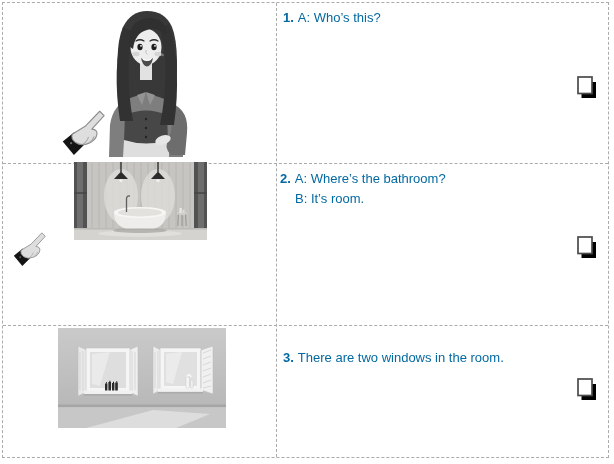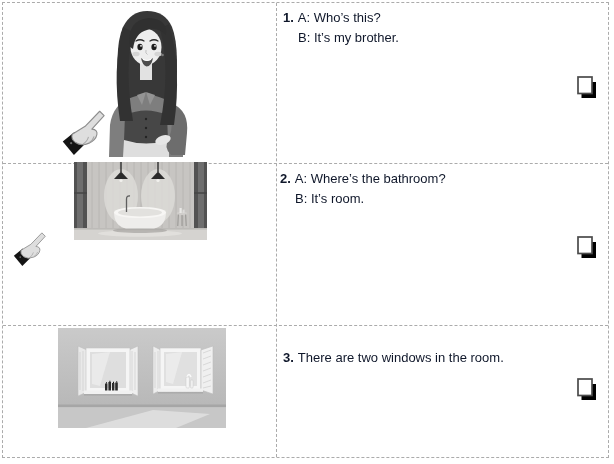--- a/index.html
+++ b/index.html
@@ -1,18 +1,18 @@
 <!DOCTYPE html>
 <html><head>
 <meta charset="utf-8">
 <style>
   html,body { margin:0; padding:0; background:#ffffff; }
   .page {
     position:relative; width:614px; height:464px; background:#ffffff;
-    font-family:"Liberation Sans", sans-serif; color:#0f172a; overflow:hidden;
+    font-family:"Liberation Sans", sans-serif; color:#0369a1; overflow:hidden;
   }
   .tbl {
     position:absolute; left:2px; top:2px; width:607px; height:456px;
     border:1px dashed #ababab; box-sizing:border-box;
   }
   .vline  { position:absolute; left:273px; top:0; height:100%; width:0; border-left:1px dashed #ababab; }
   .hline  { position:absolute; left:0; width:100%; height:0; border-top:1px dashed #ababab; }
   .hline1 { top:160px; }
   .hline2 { top:322px; }
   .qa   { position:absolute; font-size:13px; line-height:20px; white-space:nowrap; }
@@ -85,21 +85,20 @@
       <svg width="46" height="47" viewBox="0 0 40 42">
         <polygon points="1,29 11.5,20.5 21.5,30.5 11,41" fill="#141414"></polygon>
         <circle cx="8.5" cy="30.5" r="1" fill="#6a6a6a"></circle>
         <path d="M34 2 L38 6 L27 18 Q32.5 18.5 31.5 23 Q30.5 28 24.5 30.5 Q17.5 33.5 12.5 30 Q8 26.5 9.5 22.5 L21 15.5 Z" fill="#dedede" stroke="#8e8e8e" stroke-width="1" stroke-linejoin="round"></path>
         <path d="M24.5 30 q3.5 -2 4.5 -5.5 M19 31.5 q4 -2.5 5 -6.5" stroke="#a8a8a8" stroke-width="0.9" fill="none"></path>
       </svg>
     </div>
 
     <div class="qa" style="left:280px; top:5px;">
       <div class="line"><span class="num">1.</span><span>A: Who’s this?</span></div>
-      <div class="line l2"><span>B: It’s my brother.</span></div>
     </div>
 
     <div class="cb" style="left:574px; top:73px;">
       <svg width="20" height="23" viewBox="0 0 20 23">
         <rect x="4.5" y="6" width="14.5" height="16" fill="#000000"></rect>
         <rect x="1" y="1" width="14" height="16.5" fill="#ffffff" stroke="#4a4a4a" stroke-width="1.7"></rect>
       </svg>
     </div>
 
     <div class="img" style="left:71px; top:159px; width:133px; height:78px;">

